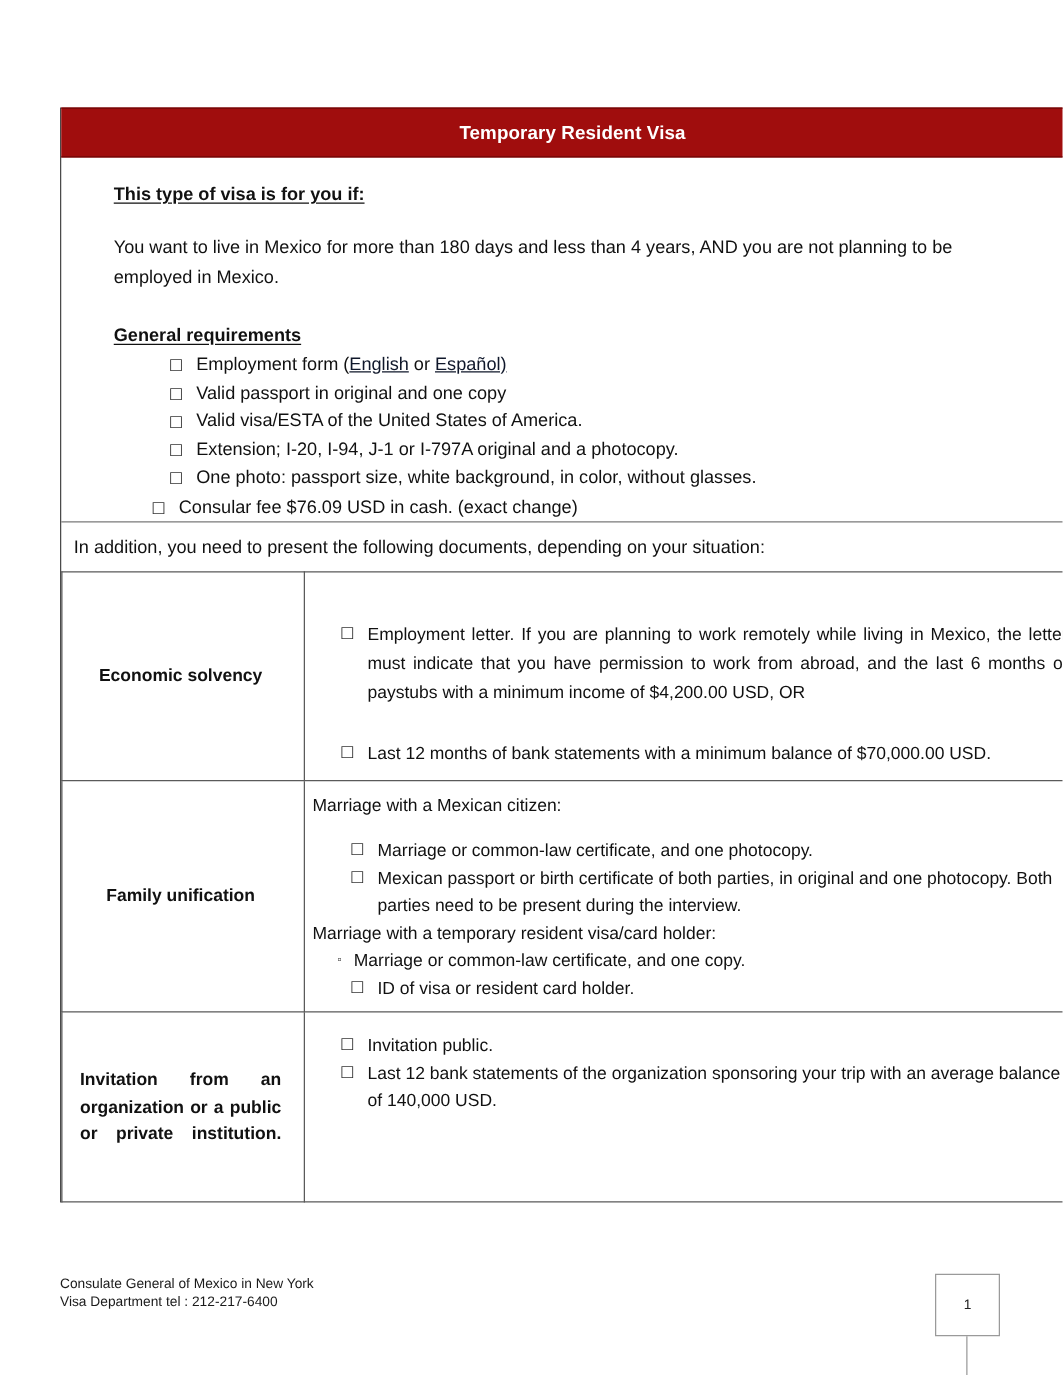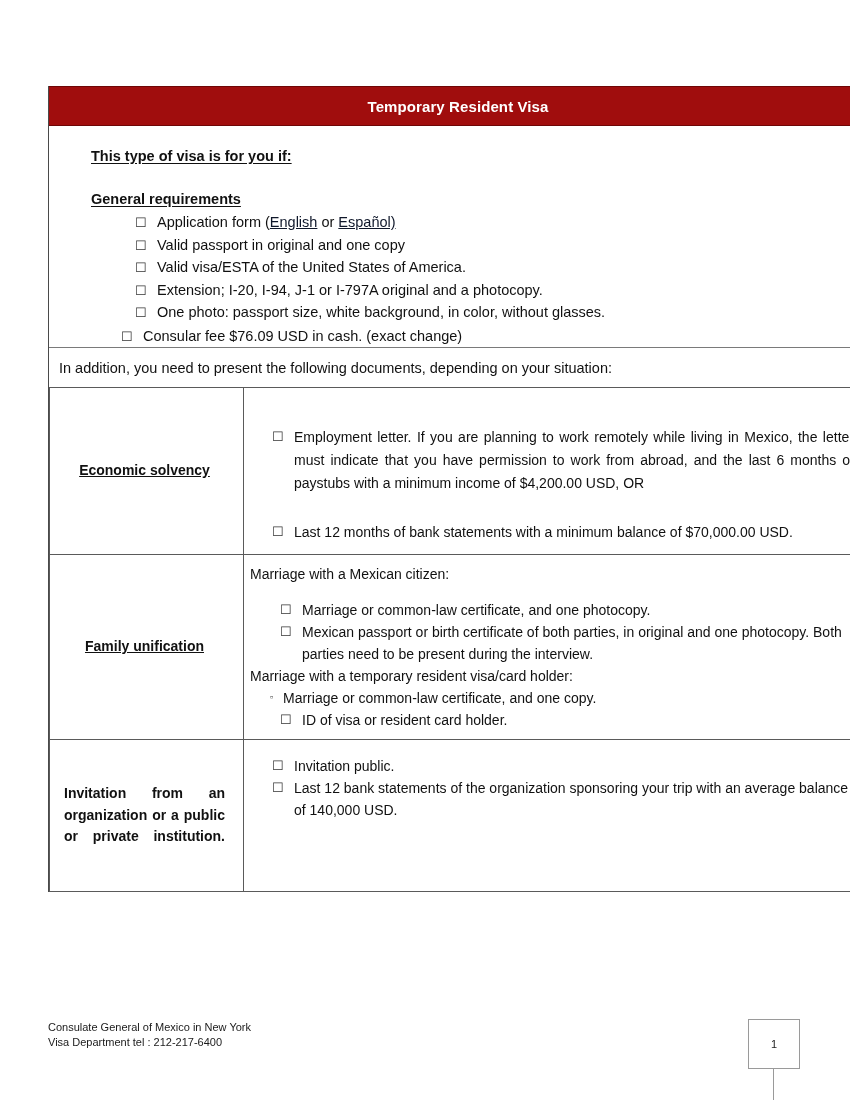--- a/index.html
+++ b/index.html
@@ -144,21 +144,20 @@
     text-align: justify;
     text-align-last: justify;
     font-weight: bold;
     font-size: 14px;
     padding: 10px 18px 10px 14px;
     box-sizing: border-box;
   }
   table.doc-table td.label-cell.center-label {
     text-align: left;
     text-align-last: center;
-    text-decoration: underline;
   }
   table.doc-table td.content-cell {
     padding: 8px 6px 8px 4px;
     vertical-align: top;
     box-sizing: border-box;
   }
 
   .cell-pad-mid { padding-top: 30px; }
 
   
@@ -261,27 +260,28 @@
   <div class="doc-frame">
 
     <div class="title-bar">
       <span class="title-text">Temporary Resident Visa</span>
     </div>
 
     <div class="intro">
 
       <div class="heading-ul">This type of visa is for you if:</div>
 
+      <p class="para">You want to live in Mexico for more than 180 days and less than 4 years, AND you are not planning to be employed in Mexico.</p>
 
       <div class="heading-ul req-heading">General requirements</div>
 
       <ul class="req-list">
         <li>
           <span class="cb">☐</span>
-          <span class="li-txt"><span>Application form (</span><a class="doclink" href="#">English</a><span> or </span><a class="doclink" href="#">Español)</a></span>
+          <span class="li-txt"><span>Employment form (</span><a class="doclink" href="#">English</a><span> or </span><a class="doclink" href="#">Español)</a></span>
         </li>
         <li>
           <span class="cb">☐</span>
           <span class="li-txt">Valid passport in original and one copy</span>
         </li>
         <li>
           <span class="cb">☐</span>
           <span class="li-txt">Valid visa/ESTA of the United States of America.</span>
         </li>
         <li>

